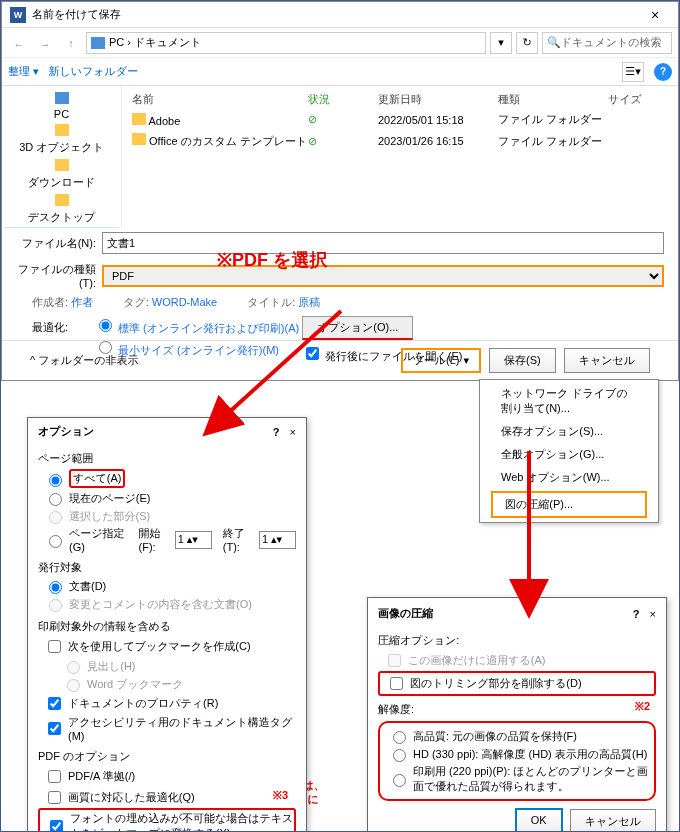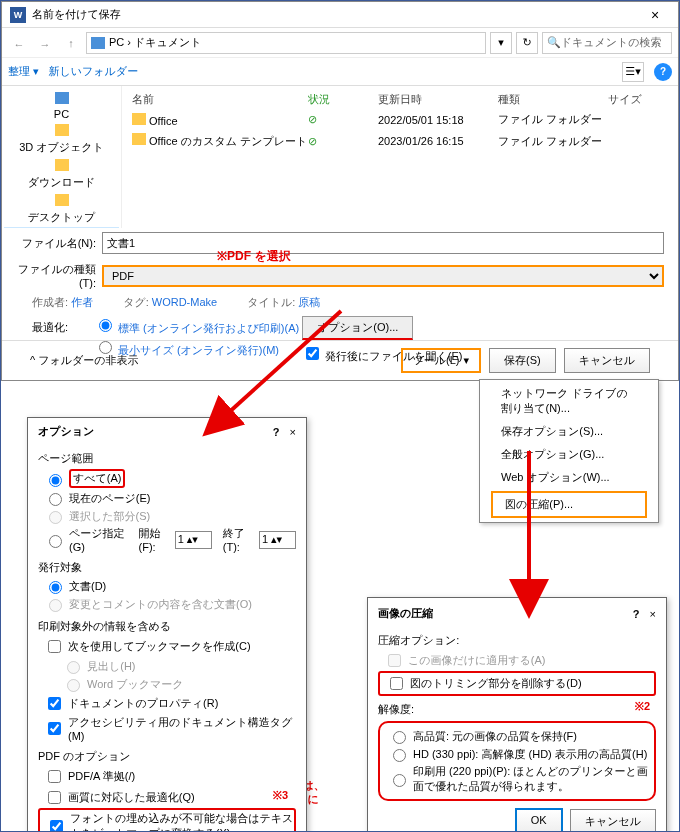--- a/index.html
+++ b/index.html
@@ -35,21 +35,21 @@
   .col-name { flex:1.4 }
   .col-stat { width:70px; color:#2e9a2e }
   .col-date { width:120px }
   .col-type { width:110px }
   .col-size { width:60px }
 
   .fname { display:flex; align-items:center; padding:4px 14px; gap:6px }
   .fname label { width:80px; text-align:right }
   .fname input, .fname select { flex:1; height:22px; border:1px solid #888; padding:0 4px }
   .ftype select { border:2px solid #ff9000; }
-  .note { position:absolute; left:215px; top:245px; color:#e60000; font-size:12px; font-weight:bold }
+  .note { position:absolute; left:215px; top:245px; color:#e60000; font-size:18px; font-weight:bold }
 
   .meta { display:flex; padding:2px 30px; gap:30px; color:#444 }
   .meta .k { color:#666 }
   .meta .v { color:#1e6fdc }
 
   .opt { display:flex; padding:4px 30px; align-items:flex-start; gap:10px; position:relative }
   .opt .k { width:52px; text-align:left; padding-top:4px }
   .radiostack { display:flex; flex-direction:column; gap:2px }
   .radiostack label { color:#1e6fdc }
   .centerbox { position:absolute; left:300px; top:4px; display:flex; flex-direction:column; gap:4px; align-items:flex-start }
@@ -162,21 +162,21 @@
     </div>
     <div class="list">
       <div class="hdr">
         <span class="col-name">名前</span>
         <span class="col-stat">状況</span>
         <span class="col-date">更新日時</span>
         <span class="col-type">種類</span>
         <span class="col-size">サイズ</span>
       </div>
       <div class="row">
-        <span class="col-name"><span class="ficon folderico"></span> <span>Office</span></span>
+        <span class="col-name"><span class="ficon folderico"></span> <span>Adobe</span></span>
         <span class="col-stat">⊘</span>
         <span class="col-date">2022/05/01 15:18</span>
         <span class="col-type">ファイル フォルダー</span>
         <span class="col-size"></span>
       </div>
       <div class="row">
         <span class="col-name"><span class="ficon folderico"></span> <span>Office のカスタム テンプレート</span></span>
         <span class="col-stat">⊘</span>
         <span class="col-date">2023/01/26 16:15</span>
         <span class="col-type">ファイル フォルダー</span>

